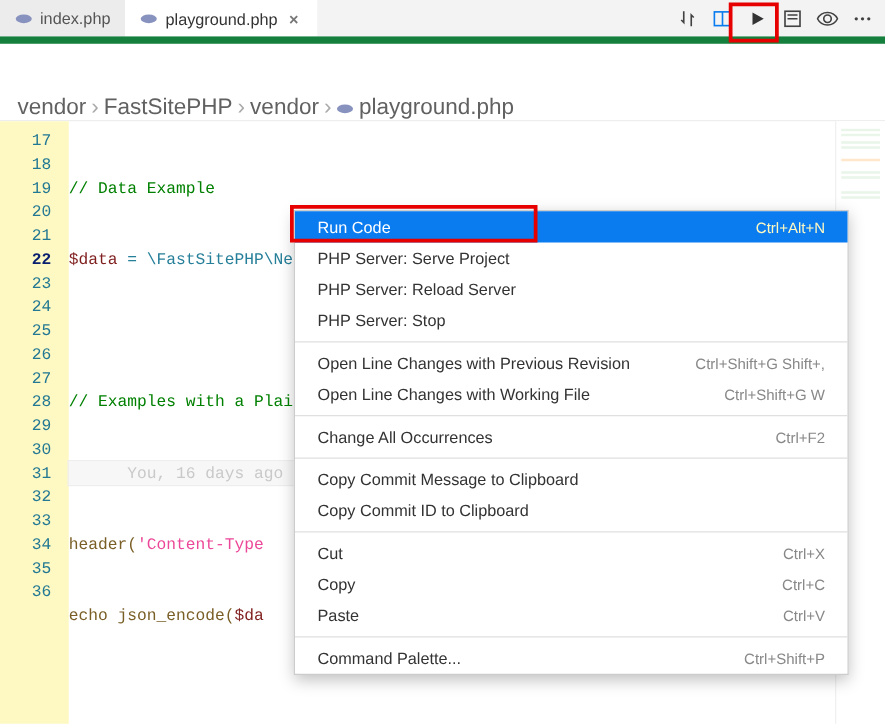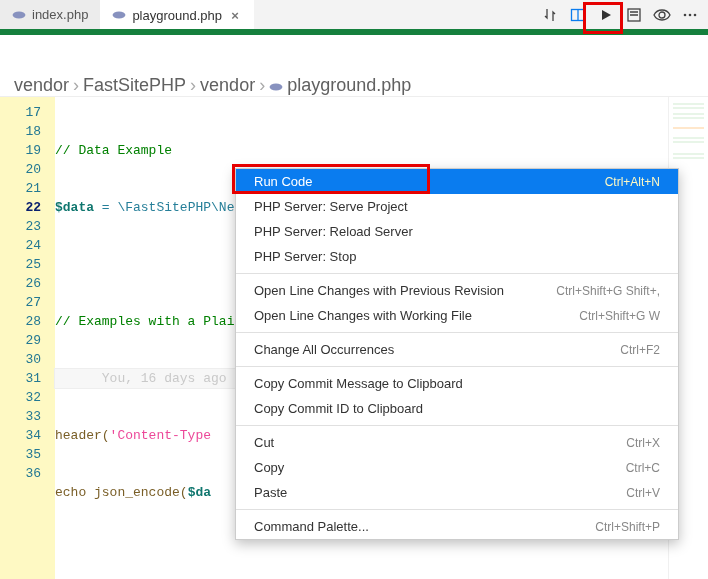--- a/index.html
+++ b/index.html
@@ -17,21 +17,21 @@
   .breadcrumb { height: 22px; display: flex; align-items: center; gap: 4px; padding: 0 14px; font-size: 18px; color: #616161; border-bottom: 1px solid #eee; margin-top: 40px; }
   .breadcrumb .sep { color: #aaa; }
   .editor { position: relative; display: flex; height: calc(579px - 35px - 22px); font-family: Consolas, "Courier New", monospace; font-size: 13px; line-height: 19px; }
   .gutter { width: 55px; text-align: right; color: #237893; padding: 6px 14px 0 0; user-select: none; background: #fef9c3; }
   .gutter div { height: 19px; }
   .gutter .current { color: #0b216f; font-weight: 600; }
   .code { padding-top: 6px; white-space: pre; color: #333; }
   .code .line { height: 19px; }
   .code .hl-line { background: #f7f7f7; outline: 1px solid #eee; }
   .c-comment { color: #008000; }
-  .c-var { color: #0f766e; font-weight: bold; }
+  .c-var { color: #7f1d1d; }
   .c-class { color: #267f99; }
   .c-str { color: #ec4899; }
   .c-func { color: #795e26; }
   .code .git-note { color: #c9c9c9; }
   .minimap { position: absolute; right: 0; top: 0; width: 40px; height: 100%; background: #fff; border-left: 1px solid #f0f0f0; }
   .minimap .blob { position: absolute; left: 4px; right: 4px; background: #d8eed8; opacity: .6; height: 2px; }
   .context-menu { position: absolute; top: 168px; left: 235px; width: 444px; background: #fff; border: 1px solid #ccc; box-shadow: 0 4px 12px rgba(0,0,0,.25); font-size: 13px; z-index: 10; }
   .context-menu .item { display: flex; justify-content: space-between; align-items: center; padding: 5px 18px; color: #333; cursor: default; gap: 48px; }
   .context-menu .item.selected { background: #0a7cef; color: #fff; }
   .context-menu .sep-line { height: 1px; background: #e0e0e0; margin: 4px 0; }

